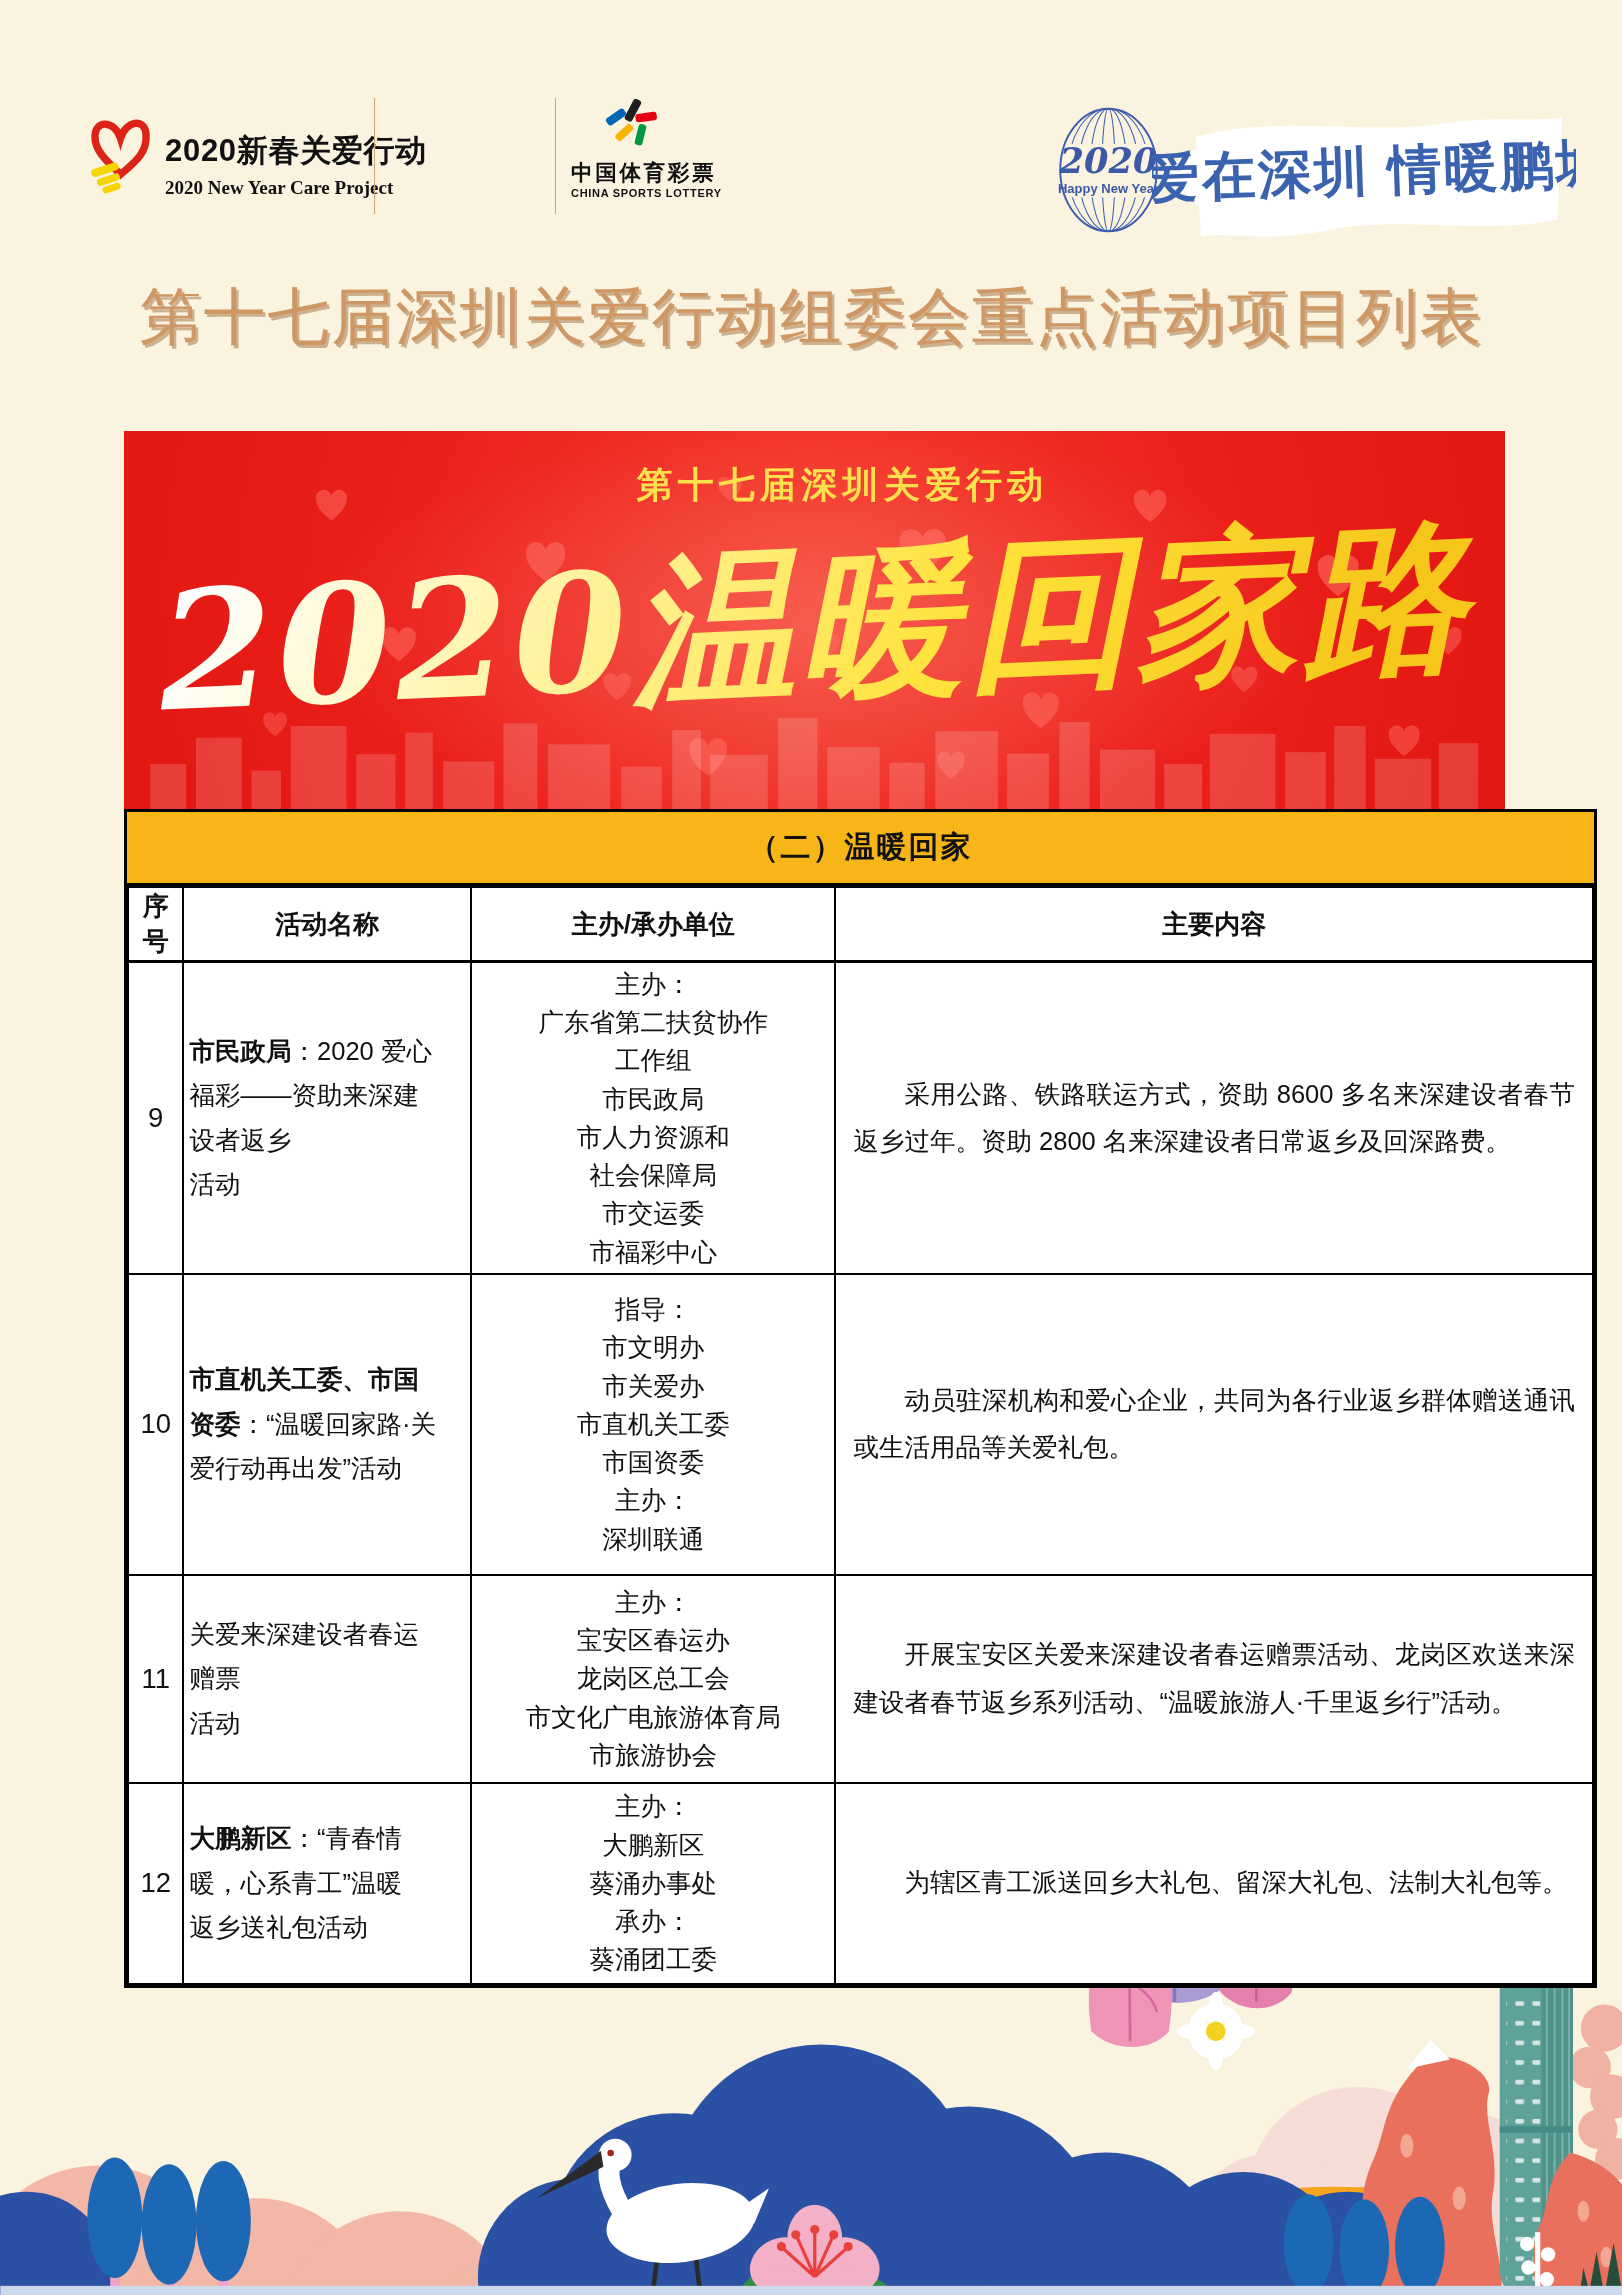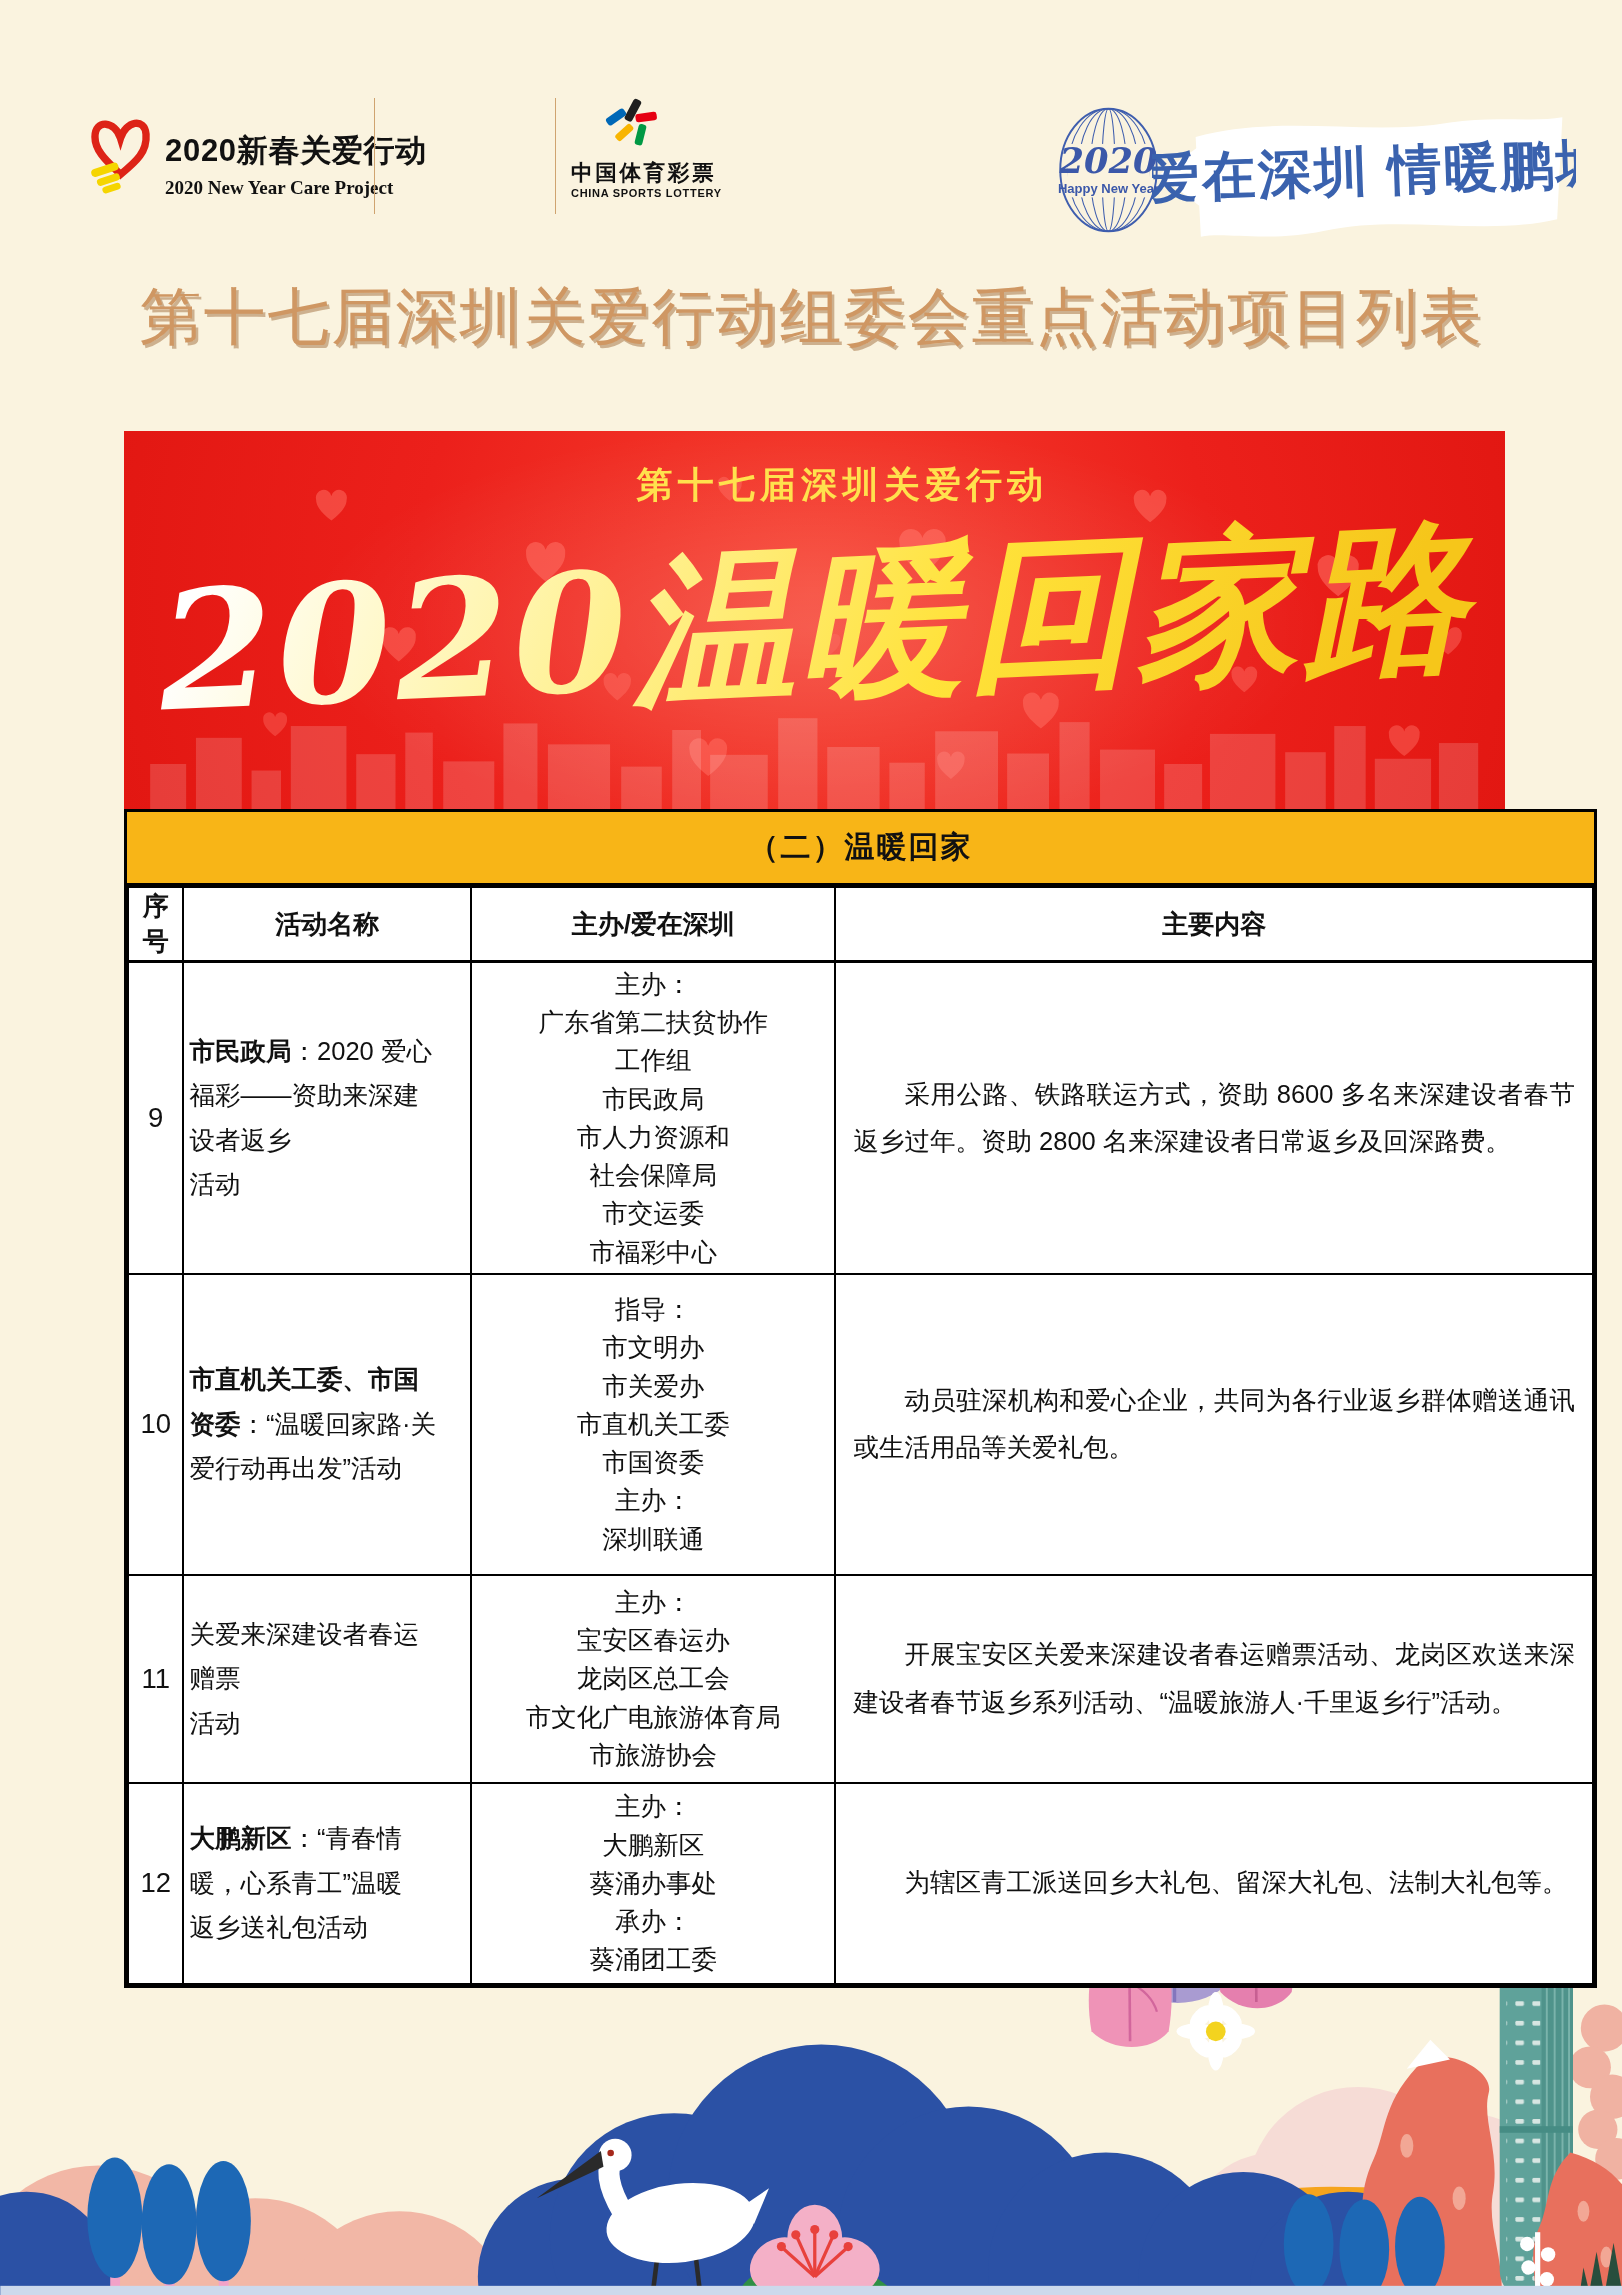--- a/index.html
+++ b/index.html
@@ -357,21 +357,21 @@
       <colgroup>
         <col style="width:52px">
           <col style="width:270px">
           <col style="width:342px">
           <col style="width:711px">
       </colgroup>
       <thead>
         <tr>
           <th>序号</th>
           <th>活动名称</th>
-          <th>主办/爱在深圳</th>
+          <th>主办/承办单位</th>
           <th>主要内容</th>
         </tr>
       </thead>
       <tbody>
     <tr>
       <td class="c-no">9</td>
       <td class="c-name"><span class="nb">市民政局</span><span>：2020 爱心
 福彩——资助来深建
 设者返乡
 活动</span></td>

